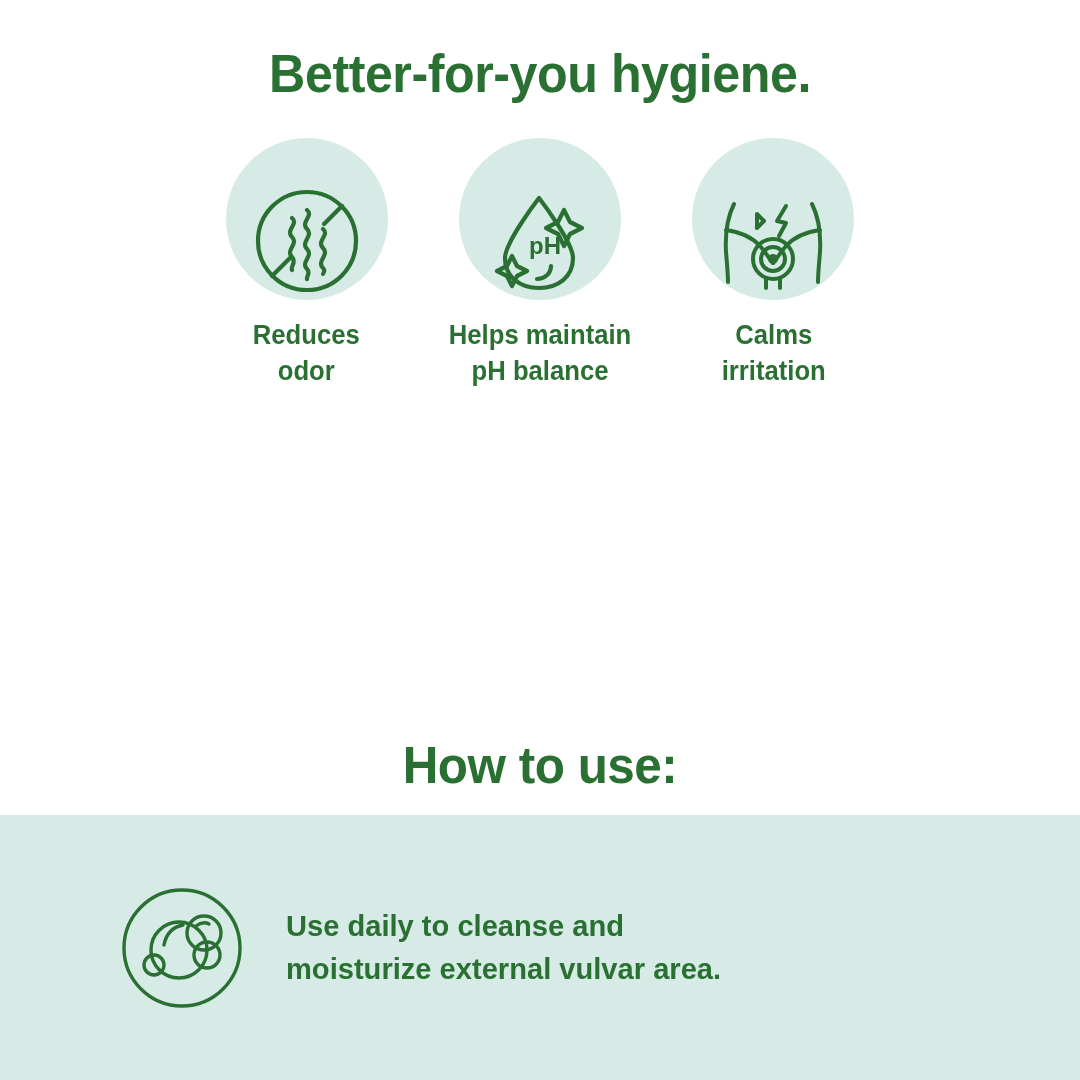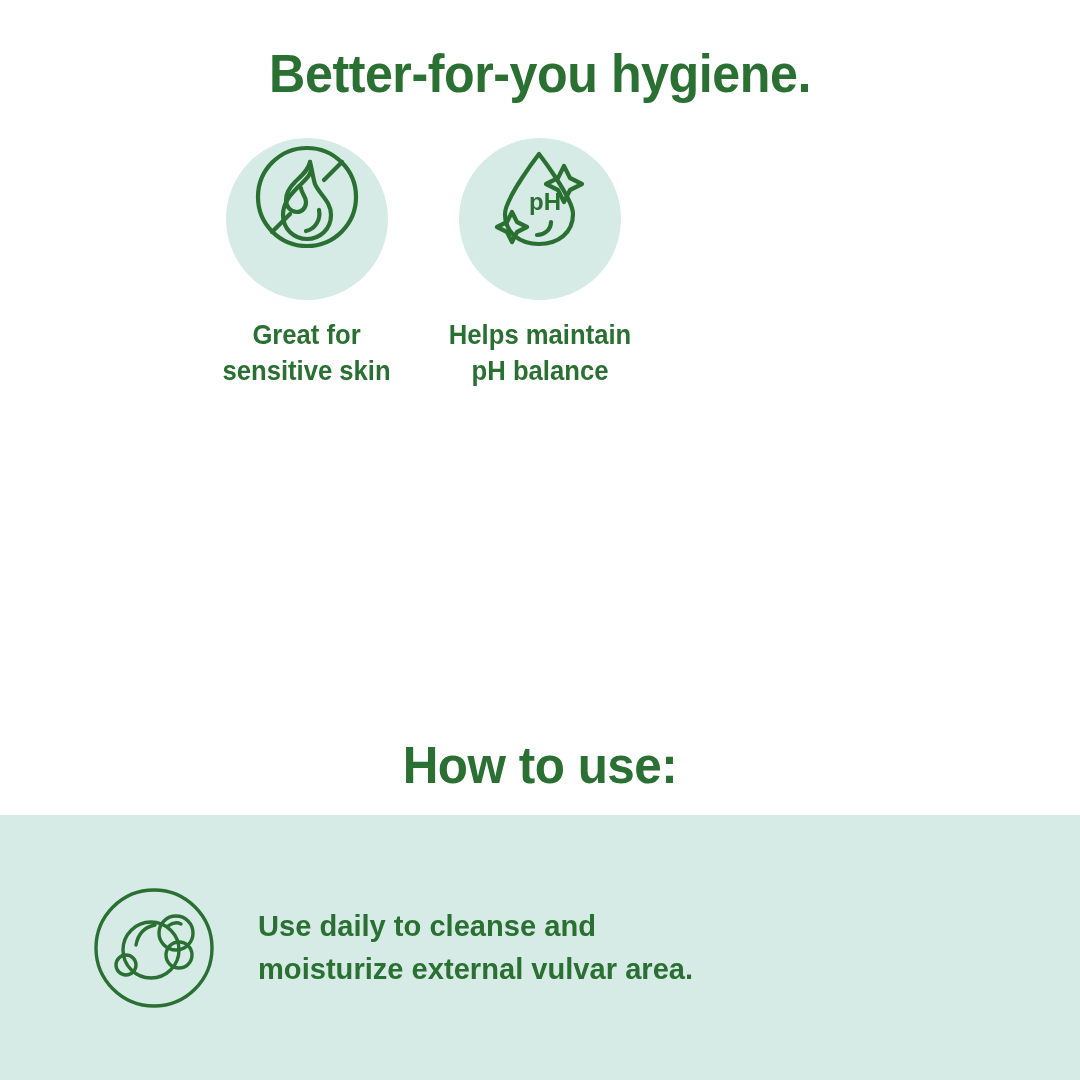--- a/index.html
+++ b/index.html
@@ -54,21 +54,21 @@
     display: flex;
     flex-direction: column;
     align-items: center;
   }
   .badge {
     width: 162px;
     height: 162px;
     border-radius: 50%;
     background: #d6ebe6;
     display: flex;
-    align-items: flex-start;
+    align-items: flex-end;
     justify-content: center;
   }
   .badge svg {
     display: block;
   }
   .benefit-label {
     margin-top: 18px;
     color: #2a7032;
     font-size: 27px;
     font-weight: bold;
@@ -96,21 +96,21 @@
   
   .usage-band {
     position: absolute;
     left: 0;
     top: 815px;
     width: 1080px;
     height: 265px;
     background: #d6ebe6;
     display: flex;
     align-items: center;
-    padding-left: 88px;
+    padding-left: 116px;
     box-sizing: border-box;
   }
   .usage-icon {
     flex: 0 0 auto;
     width: 132px;
     height: 132px;
   }
   .usage-text {
     margin-left: 38px;
     color: #2a7032;
@@ -123,56 +123,77 @@
   }
 </style>
 </head>
 <body>
 
 <div class="page">
 
   <div class="headline">Better-for-you hygiene.</div>
 
   <div class="benefits">
-
 
     <div class="benefit">
       <div class="badge">
         <span>
           <svg width="118" height="118" viewBox="0 0 118 118" fill="none" stroke="#2a7032" stroke-width="4.2" stroke-linecap="round" stroke-linejoin="round">
             <circle cx="59" cy="59" r="49"></circle>
             <line x1="24" y1="94" x2="42" y2="76"></line>
             <line x1="76" y1="42" x2="94" y2="24"></line>
-            <path d="M62 24 c4 12 -4 17 -11 24 c-9 9 -16 17 -16 29 c0 14 11 24 24 24 c13 0 24 -10 24 -24 c0 -14 -12 -21 -16 -31 c-2 -6 -3 -15 -5 -22 z"></path>
-            <path d="M62 24 c-2 9 -9 14 -15 20 c-6 6 -9 12 -9 18 c0 7 5 12 11 12 c5 0 9 -4 9 -10 c0 -6 -5 -9 -5 -14"></path>
-            <path d="M71 72 c2 10 -4 19 -13 21"></path>
+            <path d="M44 36 c7 6 -7 12 0 19 c7 7 -7 13 0 20 c5 5 -2 10 0 13"></path>
+            <path d="M59 28 c7 6 -7 12 0 19 c7 7 -7 13 0 20 c7 7 -7 13 0 20 c4 4 -1 8 0 10"></path>
+            <path d="M75 47 c7 6 -7 12 0 19 c7 7 -7 13 0 20 c3 3 0 5 0 6"></path>
           </svg>
         </span>
       </div>
-      <div class="benefit-label">Great for
-sensitive skin</div>
+      <div class="benefit-label">Reduces
+odor</div>
     </div>
+
 
     <div class="benefit">
       <div class="badge">
         <span>
           <svg width="118" height="118" viewBox="0 0 118 118" fill="none" stroke="#2a7032" stroke-width="4.2" stroke-linecap="round" stroke-linejoin="round">
             <path d="M58 16 C58 16 24 60 24 76 c0 19 15 30 34 30 c19 0 34 -11 34 -30 C92 60 58 16 58 16 z"></path>
             <path d="M70 84 c0 8 -7 13 -14 13"></path>
             <path d="M83 28 l6 12 l12 6 l-12 6 l-6 12 l-6 -12 l-12 -6 l12 -6 z"></path>
             <path d="M31 74 l5 10 l10 5 l-10 5 l-5 10 l-5 -10 l-10 -5 l10 -5 z"></path>
             <text x="48" y="72" font-family="'Liberation Sans', sans-serif" font-size="24" font-weight="bold" fill="#2a7032" stroke="none">pH</text>
           </svg>
         </span>
       </div>
       <div class="benefit-label">Helps maintain
 pH balance</div>
     </div>
 
 
+    <div class="benefit">
+      <div class="badge">
+        <span>
+          <svg width="118" height="118" viewBox="0 0 118 118" fill="none" stroke="#2a7032" stroke-width="4" stroke-linecap="round" stroke-linejoin="round">
+            <path d="M20 22 c-7 14 -9 30 -8 48 c1 12 2 22 2 30"></path>
+            <path d="M98 22 c7 14 9 30 8 48 c-1 12 -2 22 -2 30"></path>
+            <path d="M12 48 c14 2 26 7 34 16 c7 8 10 14 13 17"></path>
+            <path d="M106 48 c-14 2 -26 7 -34 16 c-7 8 -10 14 -13 17"></path>
+            <circle cx="59" cy="77" r="20"></circle>
+            <circle cx="59" cy="77" r="12"></circle>
+            <circle cx="59" cy="77" r="5" fill="#2a7032" stroke="none"></circle>
+            <line x1="52" y1="97" x2="52" y2="106"></line>
+            <line x1="66" y1="97" x2="66" y2="106"></line>
+            <path d="M43 32 l0 14 M43 32 l7 7 l-7 7"></path>
+            <path d="M72 24 l-9 15 l9 2 l-7 13"></path>
+          </svg>
+        </span>
+      </div>
+      <div class="benefit-label">Calms
+irritation</div>
+    </div>
 
 
   </div>
 
   <div class="howto-title">How to use:</div>
 
   <div class="usage-band">
     <span class="usage-icon">
       <svg width="132" height="132" viewBox="0 0 132 132" fill="none" stroke="#2a7032" stroke-width="3.4" stroke-linecap="round" stroke-linejoin="round">
         <circle cx="66" cy="66" r="58"></circle>

